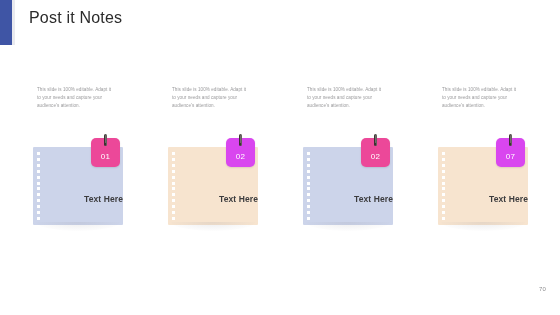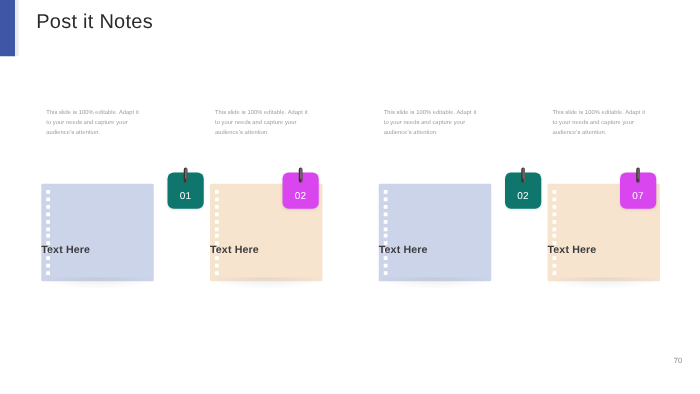--- a/index.html
+++ b/index.html
@@ -107,21 +107,21 @@
     width: 3px;
     height: 3px;
     background: #ffffff;
   }
 
   .card-text {
     position: absolute;
     left: 0;
     right: 0;
     top: 47px;
-    text-align: left;
+    text-align: right;
     font-size: 8.5px;
     font-weight: 700;
     color: #3c3c3e;
     letter-spacing: 0.1px;
   }
 
   
   .card-curl {
     position: absolute;
     left: 3px;
@@ -141,21 +141,21 @@
     left: 58px;
     top: 52px;
     width: 29px;
     height: 29px;
     border-radius: 5px;
     display: flex;
     align-items: flex-end;
     justify-content: center;
     box-shadow: 0 1px 2px rgba(0,0,0,0.10);
   }
-  .badge.blue   { background: #0f766e; margin-left: 43px; }
+  .badge.blue   { background: #ec4899; }
   .badge.orange { background: #d946ef; }
   .badge-num {
     font-size: 8px;
     font-weight: 400;
     color: #ffffff;
     letter-spacing: 0.3px;
     padding-bottom: 6px;
   }
   .badge-pin {
     position: absolute;

